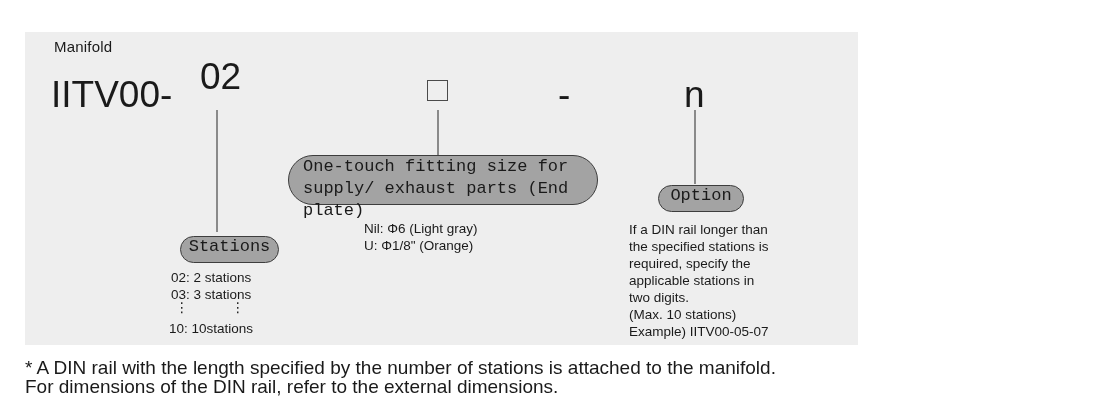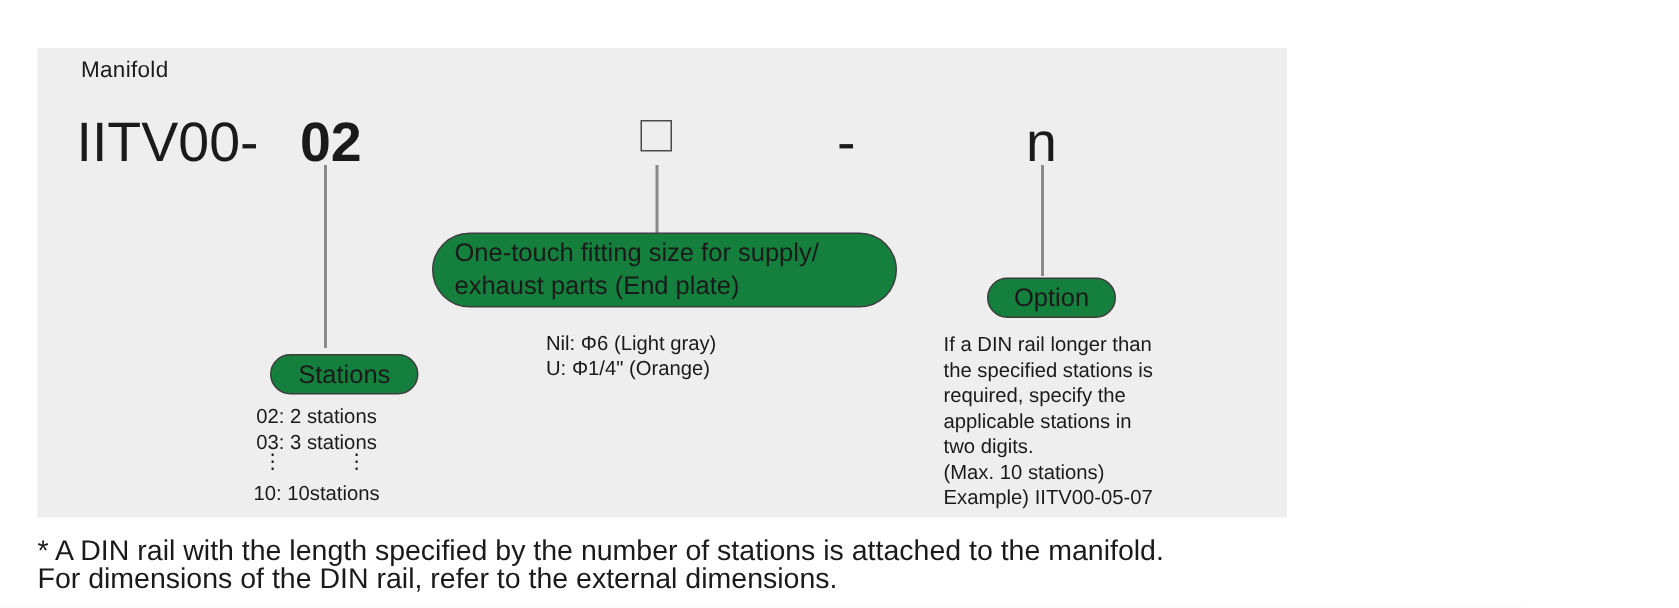--- a/index.html
+++ b/index.html
@@ -38,21 +38,21 @@
 
   
   .pn {
     position: absolute;
     font-size: 37px;
     line-height: 1;
     white-space: nowrap;
   }
   #pn-model  { left: 51px;  top: 76px; }
   #pn-dash1  { left: 160px; top: 76px; }
-  #pn-size   { left: 200px; top: 76px; font-weight: bold; }
+  #pn-size   { left: 200px; top: 58px; }
   #pn-dash2  { left: 558px; top: 76px; }
   #pn-option { left: 684px; top: 76px; }
 
   
   #pn-box {
     position: absolute;
     left: 427px;
     top: 80px;
     width: 21px;
     height: 21px;
@@ -67,27 +67,28 @@
     width: 1.6px;
     background: #8a8a8a;
   }
   #leader-stations { left: 216px; top: 110px; height: 122px; }
   #leader-fitting  { left: 437px; top: 110px; height: 46px;  }
   #leader-option   { left: 694px; top: 110px; height: 74px;  }
 
   
   .pill {
     position: absolute;
-    background: #15803d;
+    background: #a3a3a3;
     border: 1.4px solid #3d3d3d;
     box-sizing: border-box;
     display: flex;
-    align-items: center;
+    align-items: flex-start;
     justify-content: center;
     text-align: center;
+    font-family: Liberation Mono, monospace;
   }
 
   #callout-fitting {
     left: 288px;
     top: 155px;
     width: 310px;
     height: 50px;
     border-radius: 25px;
     font-size: 17px;
     line-height: 22px;
@@ -182,21 +183,21 @@
 <div class="leader" id="leader-stations"></div>
 <div class="leader" id="leader-fitting"></div>
 <div class="leader" id="leader-option"></div>
 
 <div class="pill" id="callout-fitting">
   <span class="pill-text">One-touch fitting size for supply/
 exhaust parts (End plate)</span>
 </div>
 
 <div class="note" id="note-fitting">Nil: Φ6 (Light gray)
-U: Φ1/4" (Orange)</div>
+U: Φ1/8" (Orange)</div>
 
 <div class="pill" id="callout-stations">
   <span>Stations</span>
 </div>
 
 <div id="stations-list">
   <div class="row">02: 2 stations</div>
   <div class="row">03: 3 stations</div>
   <div class="dots-row">
     <span class="vdots a">⋮</span>

